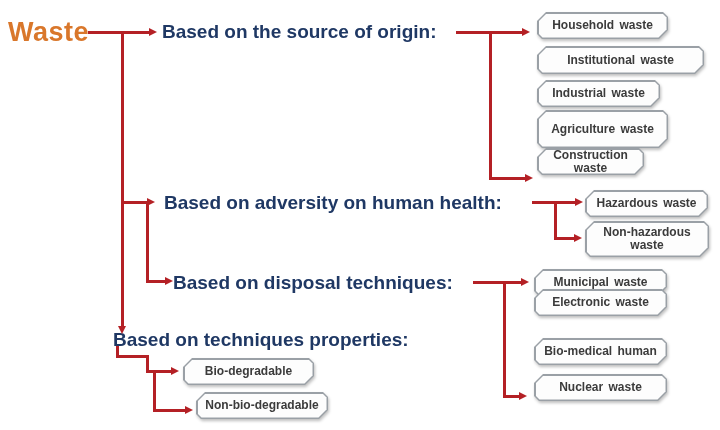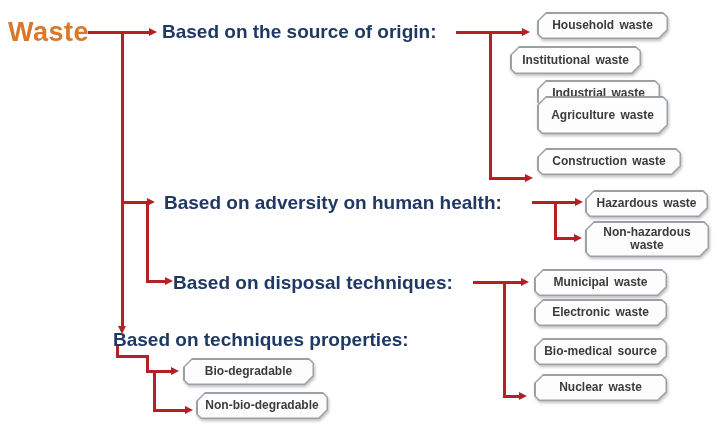--- a/index.html
+++ b/index.html
@@ -54,36 +54,36 @@
   <div class="title" id="t1">Based on the source of origin:</div>
   <div class="title" id="t3">Based on disposal techniques:</div>
   <div class="title" id="t2">Based on adversity on human health:</div>
   <div class="title" id="t4">Based on techniques properties:</div>
 
   <div class="tagw" style="left:537px; top:12px; width:131px; height:27px;">
       <div class="tag">
         <div class="tag-in">Household waste</div>
       </div>
     </div>
-  <div class="tagw" style="left:510px; top:46px; width:131px; height:28px;">
+  <div class="tagw" style="left:537px; top:46px; width:131px; height:28px;padding-left:36px;">
       <div class="tag">
         <div class="tag-in">Institutional waste</div>
       </div>
     </div>
   <div class="tagw" style="left:537px; top:80px; width:123px; height:27px;border-radius:9px;">
       <div class="tag">
         <div class="tag-in">Industrial waste</div>
       </div>
     </div>
-  <div class="tagw" style="left:537px; top:96px; width:131px; height:38px;">
+  <div class="tagw" style="left:537px; top:110px; width:131px; height:38px;">
       <div class="tag">
         <div class="tag-in">Agriculture waste</div>
       </div>
     </div>
-  <div class="tagw" style="left:537px; top:148px; width:144px; height:27px;">
+  <div class="tagw" style="left:537px; top:148px; width:107px; height:27px;">
       <div class="tag">
         <div class="tag-in">Construction waste</div>
       </div>
     </div>
 
   <div class="tagw" style="left:585px; top:190px; width:123px; height:27px;">
       <div class="tag">
         <div class="tag-in">Hazardous waste</div>
       </div>
     </div>
@@ -91,28 +91,28 @@
       <div class="tag">
         <div class="tag-in">Non-hazardous waste</div>
       </div>
     </div>
 
   <div class="tagw" style="left:534px; top:269px; width:133px; height:27px;">
       <div class="tag">
         <div class="tag-in">Municipal waste</div>
       </div>
     </div>
-  <div class="tagw" style="left:534px; top:299px; width:133px; height:27px;">
+  <div class="tagw" style="left:534px; top:289px; width:133px; height:27px;">
       <div class="tag">
         <div class="tag-in">Electronic waste</div>
       </div>
     </div>
   <div class="tagw" style="left:534px; top:338px; width:133px; height:27px;">
       <div class="tag">
-        <div class="tag-in">Bio-medical source</div>
+        <div class="tag-in">Bio-medical human</div>
       </div>
     </div>
   <div class="tagw" style="left:534px; top:374px; width:133px; height:27px;">
       <div class="tag">
         <div class="tag-in">Nuclear waste</div>
       </div>
     </div>
 
   <div class="tagw" style="left:183px; top:358px; width:131px; height:27px;">
       <div class="tag">

